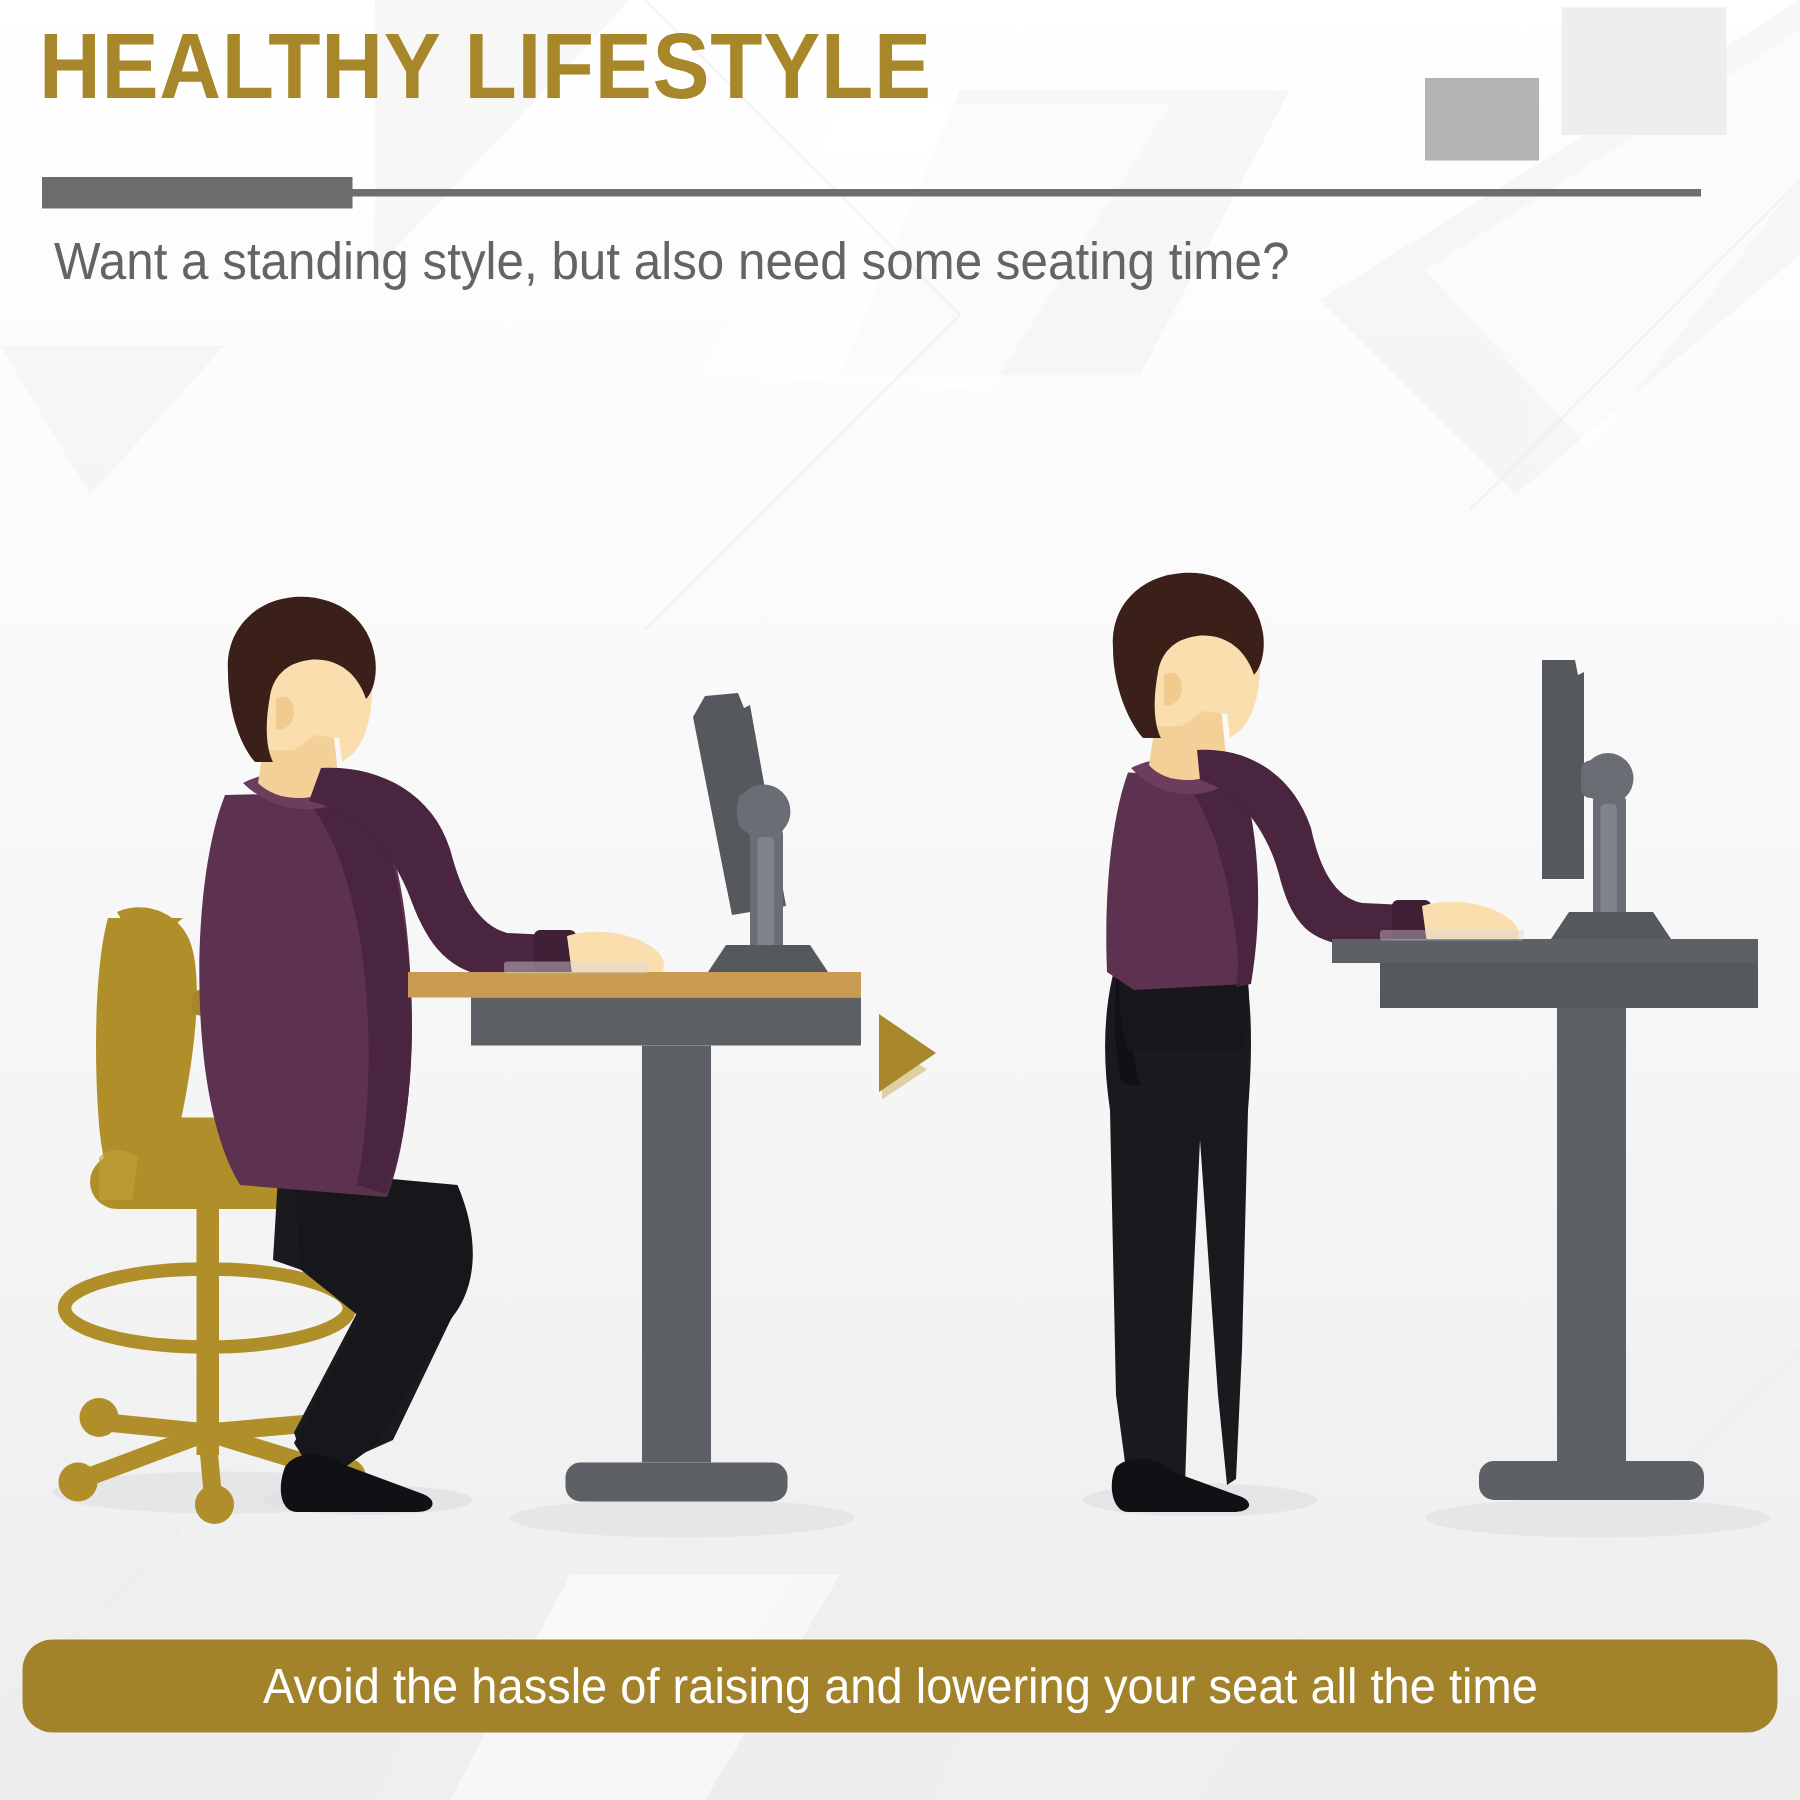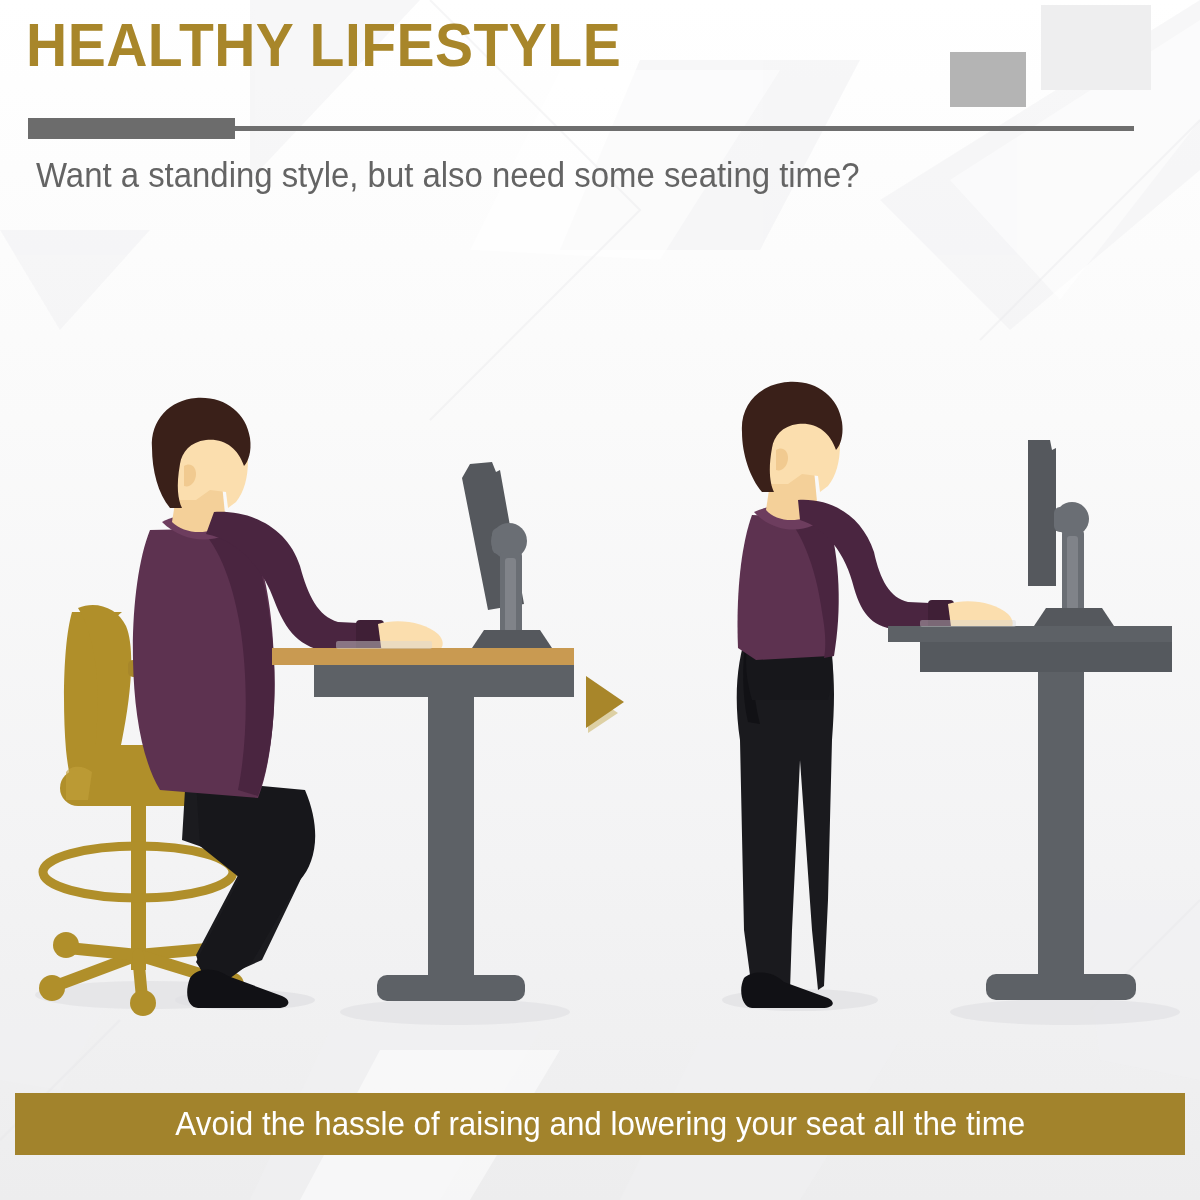--- a/index.html
+++ b/index.html
@@ -56,21 +56,21 @@
   .deco-box-gray{
     position:absolute;left:950px;top:52px;
     width:76px;height:55px;background:#b4b4b4;
   }
 
   
   .banner{
     position:absolute;left:15px;top:1093px;
     width:1170px;height:62px;
     background:#a2832c;
-    display:flex;align-items:center;justify-content:center;
+    display:flex;align-items:center;justify-content:center;border-radius:20px;
   }
   .banner-text{
     color:#ffffff;
     font-size:33px;
     font-family:"Liberation Sans Narrow","Liberation Sans",sans-serif;
     transform:scaleX(0.95);
     white-space:nowrap;
   }
 
   

